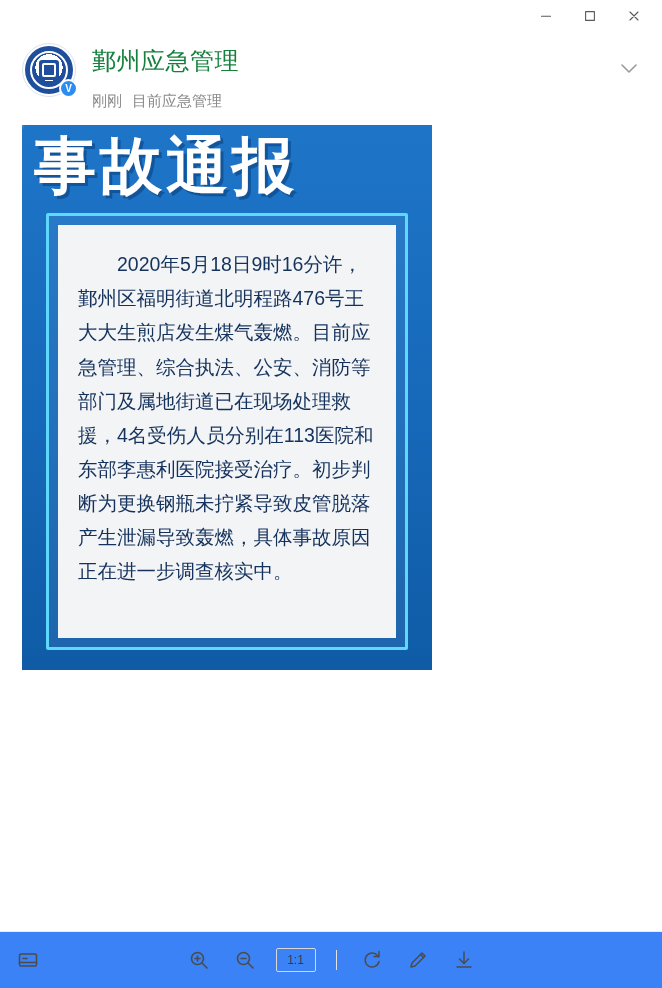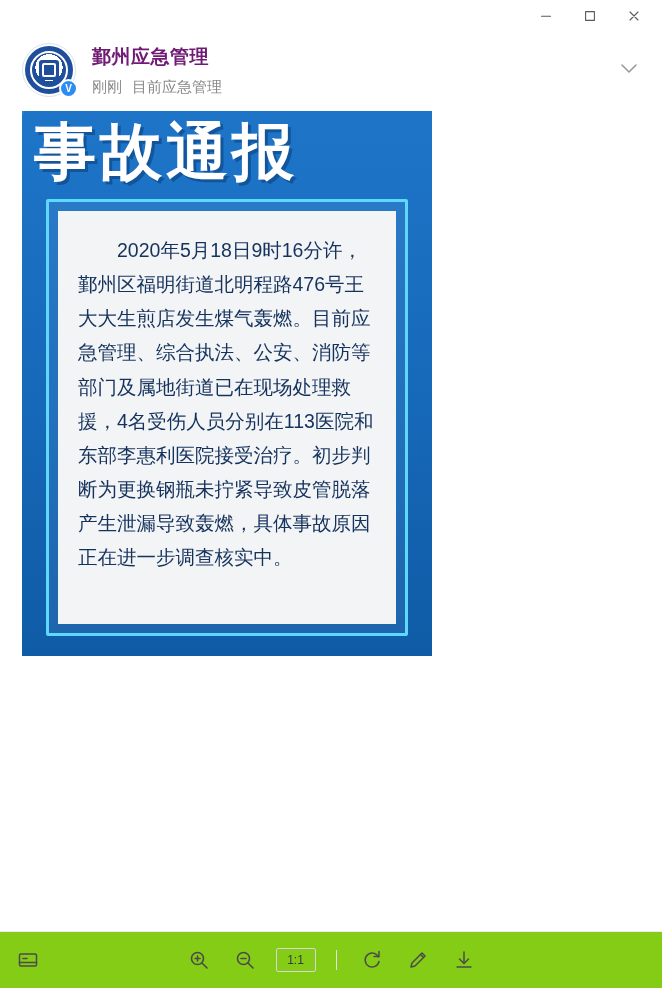--- a/index.html
+++ b/index.html
@@ -114,28 +114,28 @@
     text-align: center;
     font-weight: bold;
   }
   .header-text {
     margin-left: 16px;
     flex: 1 1 auto;
     min-width: 0;
     padding-top: 2px;
   }
   .nickname {
-    font-size: 19px;
-    color: #701a75;
-    font-weight: bold;
+    font-size: 24px;
+    color: #15803d;
+    font-weight: normal;
     line-height: 1.3;
     letter-spacing: 0.5px;
   }
   .meta-line {
-    margin-top: 8px;
+    margin-top: 16px;
     font-size: 15px;
     color: #8a8a8a;
     display: flex;
     align-items: center;
     gap: 10px;
   }
   .meta-source { color: #8a8a8a; }
   .chevron {
     position: absolute;
     right: 22px;
@@ -214,21 +214,21 @@
     text-indent: 2em;
   }
 
   
   .toolbar {
     position: absolute;
     left: 0;
     right: 0;
     bottom: 0;
     height: 56px;
-    background: #84cc16;
+    background: #3b82f6;
     border-top: 1px solid #ececec;
     display: flex;
     align-items: center;
   }
   .toolbar-left {
     width: 56px;
     display: flex;
     align-items: center;
     justify-content: center;
   }

